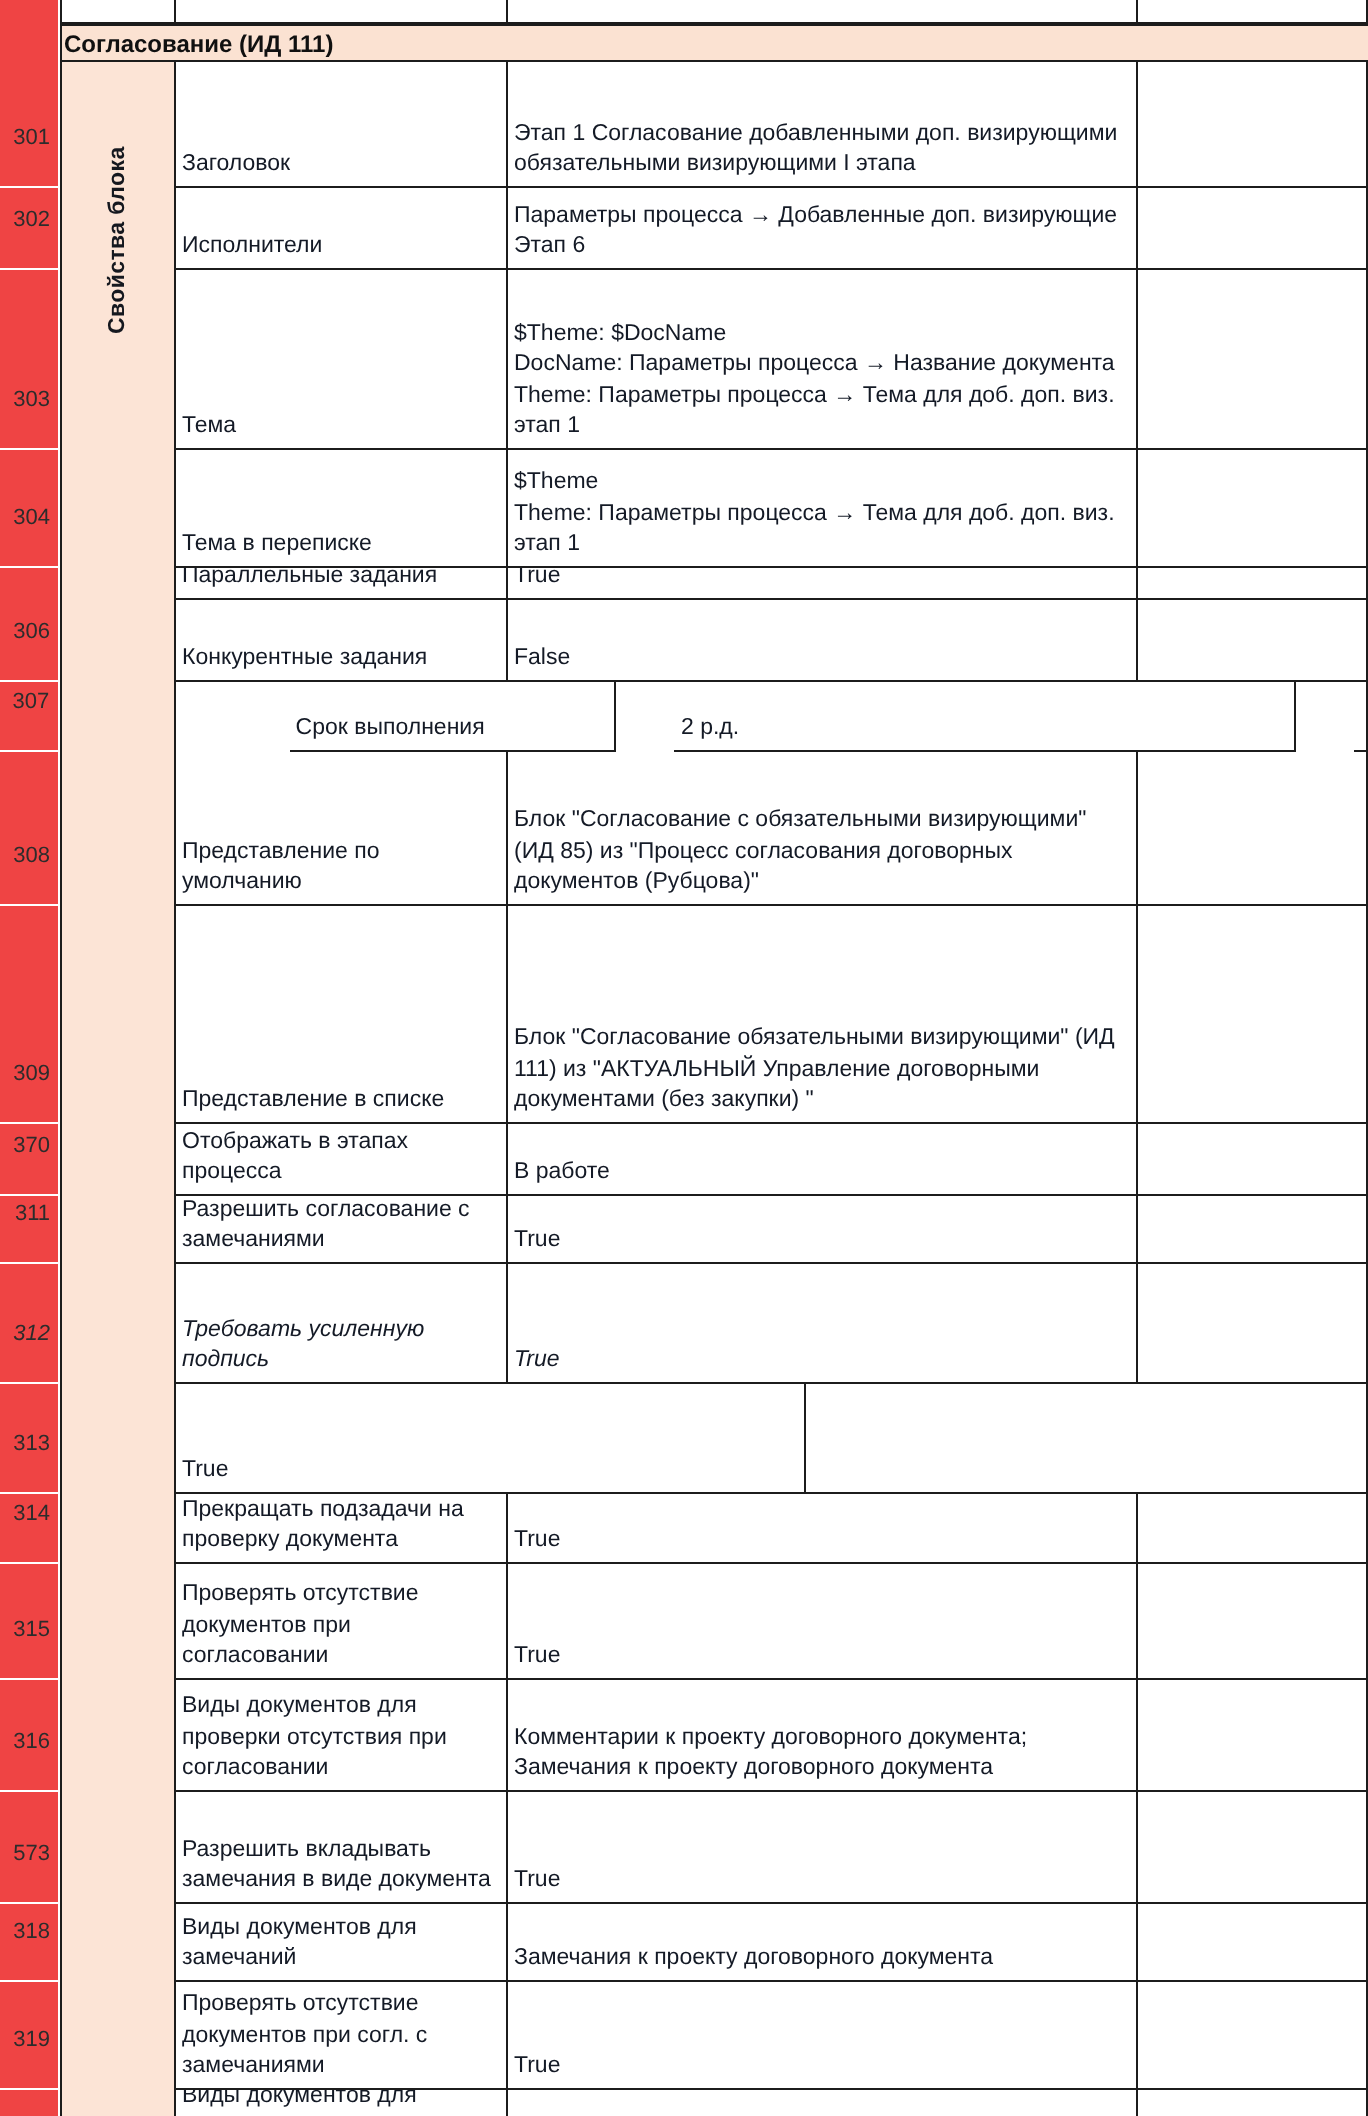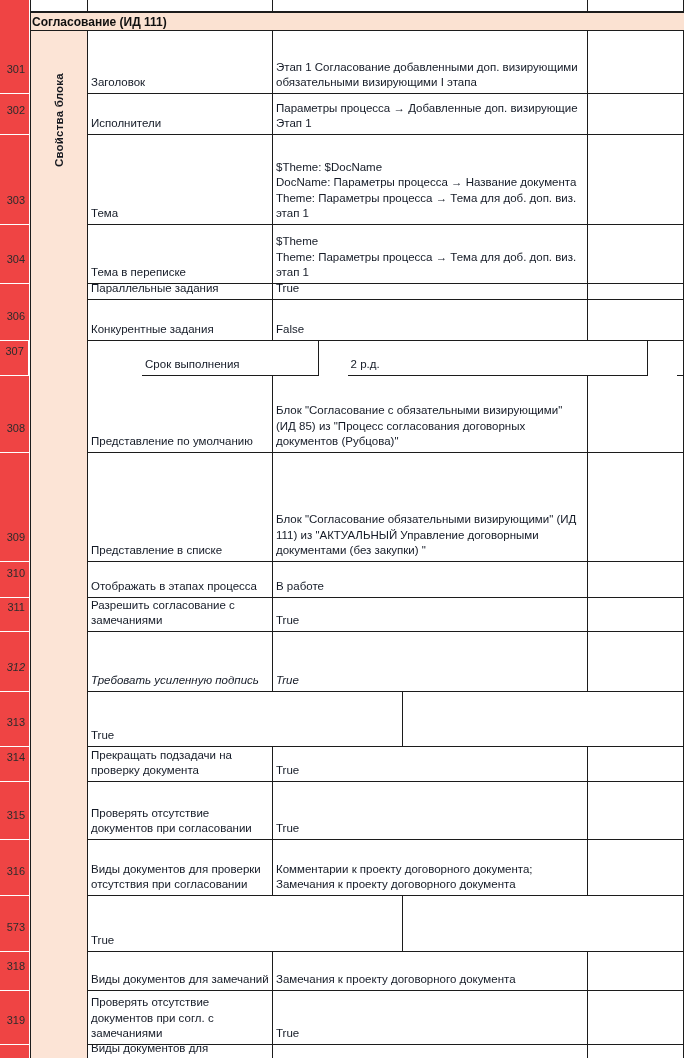--- a/index.html
+++ b/index.html
@@ -36,21 +36,21 @@
   .bandspace{width:58px;box-sizing:border-box;}
 
   .cell{
     box-sizing:border-box;overflow:hidden;
     border-right:1.6px solid #1c1c1c;
     border-bottom:1.6px solid #1c1c1c;
     display:flex;flex-direction:column;justify-content:flex-end;
     padding:1px 3px 2px 3px;
     font-size:11.5px;line-height:15.6px;
   }
-  .cell.label{width:185px;}
+  .cell.label{width:166px;}
   .cell.value{width:315px;white-space:pre-wrap;}
   .cell.end{flex:1;}
   .cell.top-align{justify-content:flex-start;}
 
   
   .row.partial-top{height:13px;}
   .row.partial-top .cell{border-bottom:2.2px solid #1c1c1c;}
   .row.partial-top .lead{
     width:58px;box-sizing:border-box;background:#ffffff;
     border-left:1.6px solid #1c1c1c;border-right:1.6px solid #1c1c1c;
@@ -104,21 +104,21 @@
         </div>
         <div class="cell value"><span>Этап 1 Согласование добавленными доп. визирующими обязательными визирующими I этапа</span></div>
         <div class="cell end"></div>
       </div>
       <div class="row" style="height: 41px;">
         <div class="num">302</div>
         <div class="bandspace"></div>
         <div class="cell label">
           <span>Исполнители</span>
         </div>
-        <div class="cell value"><span>Параметры процесса → Добавленные доп. визирующие Этап 1</span></div>
+        <div class="cell value"><span>Параметры процесса → Добавленные доп. визирующие Этап 6</span></div>
         <div class="cell end"></div>
       </div>
       <div class="row" style="height: 90px;">
         <div class="num">303</div>
         <div class="bandspace"></div>
         <div class="cell label">
           <span>Тема</span>
         </div>
         <div class="cell value"><span>$Theme: $DocName
 DocName: Параметры процесса → Название документа
@@ -174,21 +174,21 @@
       <div class="row" style="height: 109px;">
         <div class="num">309</div>
         <div class="bandspace"></div>
         <div class="cell label">
           <span>Представление в списке</span>
         </div>
         <div class="cell value"><span>Блок "Согласование обязательными визирующими" (ИД 111) из "АКТУАЛЬНЫЙ Управление договорными документами (без закупки) "</span></div>
         <div class="cell end"></div>
       </div>
       <div class="row" style="height: 36px;">
-        <div class="num">310</div>
+        <div class="num">370</div>
         <div class="bandspace"></div>
         <div class="cell label">
           <span>Отображать в этапах процесса</span>
         </div>
         <div class="cell value"><span>В работе</span></div>
         <div class="cell end"></div>
       </div>
       <div class="row" style="height: 34px;">
         <div class="num">311</div>
         <div class="bandspace"></div>
@@ -236,20 +236,23 @@
         <div class="bandspace"></div>
         <div class="cell label">
           <span>Виды документов для проверки отсутствия при согласовании</span>
         </div>
         <div class="cell value"><span>Комментарии к проекту договорного документа; Замечания к проекту договорного документа</span></div>
         <div class="cell end"></div>
       </div>
       <div class="row" style="height: 56px;">
         <div class="num">573</div>
         <div class="bandspace"></div>
+        <div class="cell label">
+          <span>Разрешить вкладывать замечания в виде документа</span>
+        </div>
         <div class="cell value"><span>True</span></div>
         <div class="cell end"></div>
       </div>
       <div class="row" style="height: 39px;">
         <div class="num">318</div>
         <div class="bandspace"></div>
         <div class="cell label">
           <span>Виды документов для замечаний</span>
         </div>
         <div class="cell value"><span>Замечания к проекту договорного документа</span></div>

